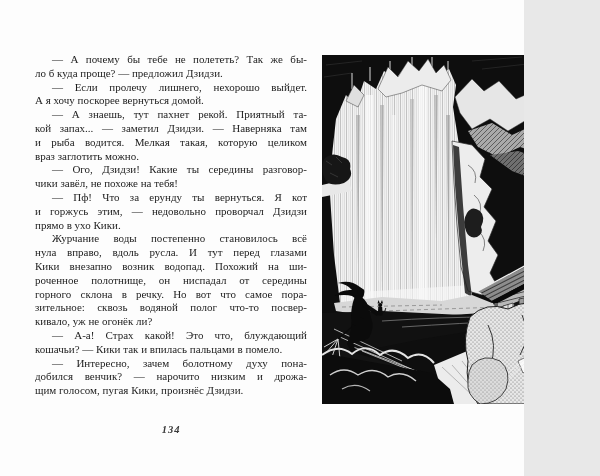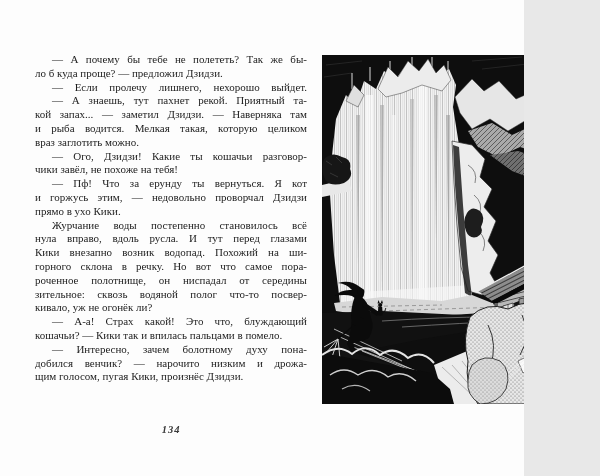--- a/index.html
+++ b/index.html
@@ -27,34 +27,35 @@
 </style>
 </head>
 <body>
 
 <div class="book-page">
 
   <div class="text-col">
       <div class="line indent">— А почему бы тебе не полететь? Так же бы-</div>
       <div class="line last">ло б куда проще? — предложил Дзидзи.</div>
       <div class="line indent">— Если пролечу лишнего, нехорошо выйдет.</div>
+      <div class="line last">А я хочу поскорее вернуться домой.</div>
       <div class="line indent">— А знаешь, тут пахнет рекой. Приятный та-</div>
       <div class="line">кой запах... — заметил Дзидзи. — Наверняка там</div>
       <div class="line">и рыба водится. Мелкая такая, которую целиком</div>
       <div class="line last">враз заглотить можно.</div>
-      <div class="line indent">— Ого, Дзидзи! Какие ты кошачьи разговор-</div>
+      <div class="line indent">— Ого, Дзидзи! Какие ты середины разговор-</div>
       <div class="line last">чики завёл, не похоже на тебя!</div>
       <div class="line indent">— Пф! Что за ерунду ты вернуться. Я кот</div>
       <div class="line">и горжусь этим, — недовольно проворчал Дзидзи</div>
       <div class="line last">прямо в ухо Кики.</div>
       <div class="line indent">Журчание воды постепенно становилось всё</div>
       <div class="line">нула вправо, вдоль русла. И тут перед глазами</div>
       <div class="line">Кики внезапно возник водопад. Похожий на ши-</div>
+      <div class="line">роченное полотнище, он ниспадал от середины</div>
       <div class="line">горного склона в речку. Но вот что самое пора-</div>
-      <div class="line">роченное полотнище, он ниспадал от середины</div>
       <div class="line">зительное: сквозь водяной полог что-то посвер-</div>
       <div class="line last">кивало, уж не огонёк ли?</div>
       <div class="line indent">— А-а! Страх какой! Это что, блуждающий</div>
       <div class="line last">кошачьи? — Кики так и впилась пальцами в помело.</div>
       <div class="line indent">— Интересно, зачем болотному духу пона-</div>
       <div class="line">добился венчик? — нарочито низким и дрожа-</div>
       <div class="line last">щим голосом, пугая Кики, произнёс Дзидзи.</div>
     </div>
 
   <div class="page-num">134</div>

